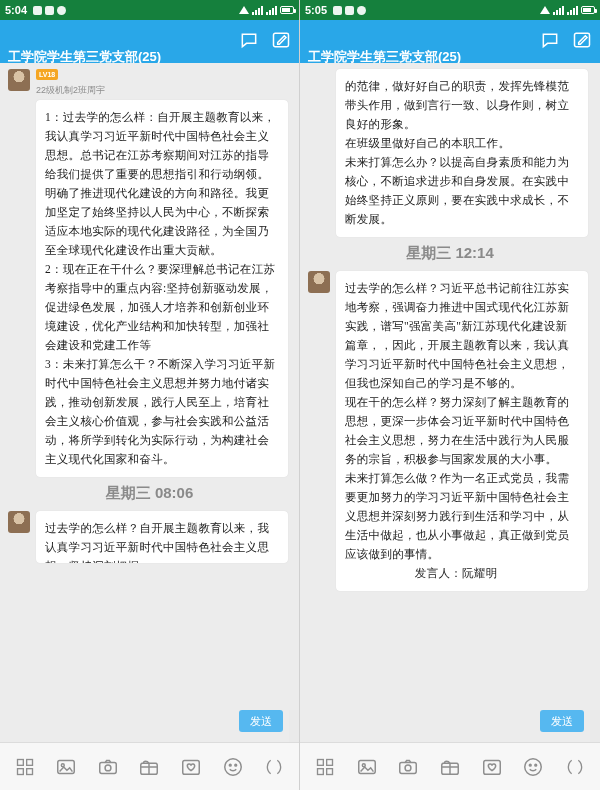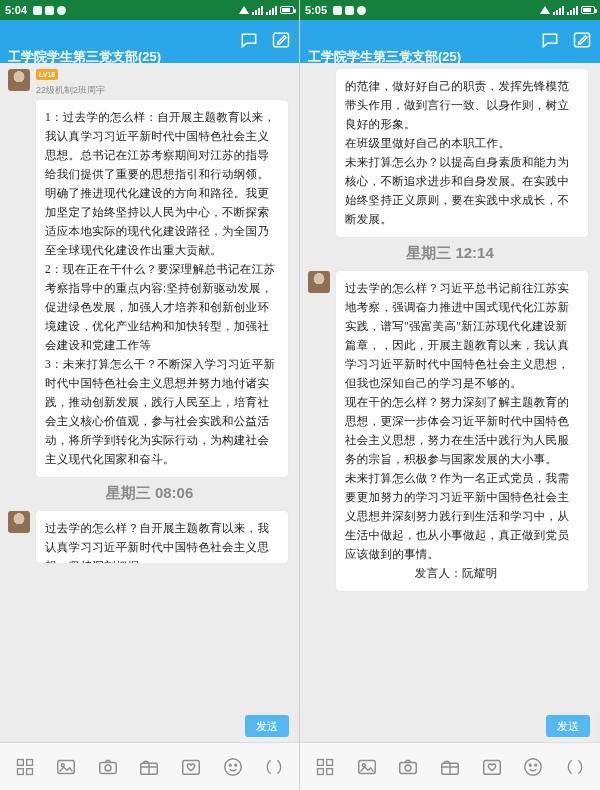--- a/index.html
+++ b/index.html
@@ -145,25 +145,25 @@
     text-align: center;
     font-size: 15px;
     color: #8a8a8a;
     margin: 0 0 8px 0;
     font-weight: bold;
   }
 
   
   .send-strip {
     position: absolute;
-    left: 0; right: 4px; bottom: 48px;
+    left: 0; right: 10px; bottom: 48px;
     height: 32px;
     background: #ececec;
     display: flex;
-    align-items: center;
+    align-items: flex-start;
     justify-content: flex-end;
     padding-right: 6px;
   }
   .send-btn {
     background: #56b8f0;
     color: #fff;
     font-size: 11px;
     border-radius: 3px;
     padding: 5px 11px;
     line-height: 12px;

